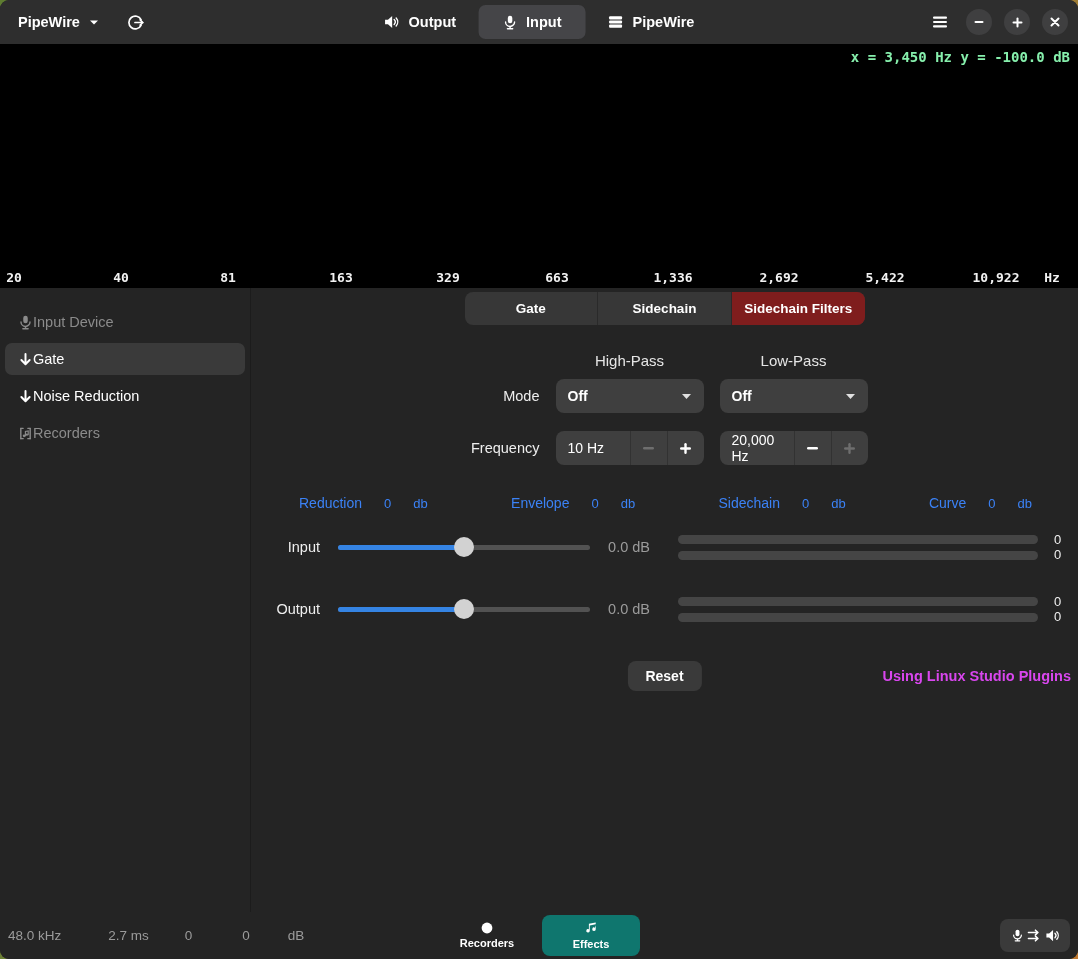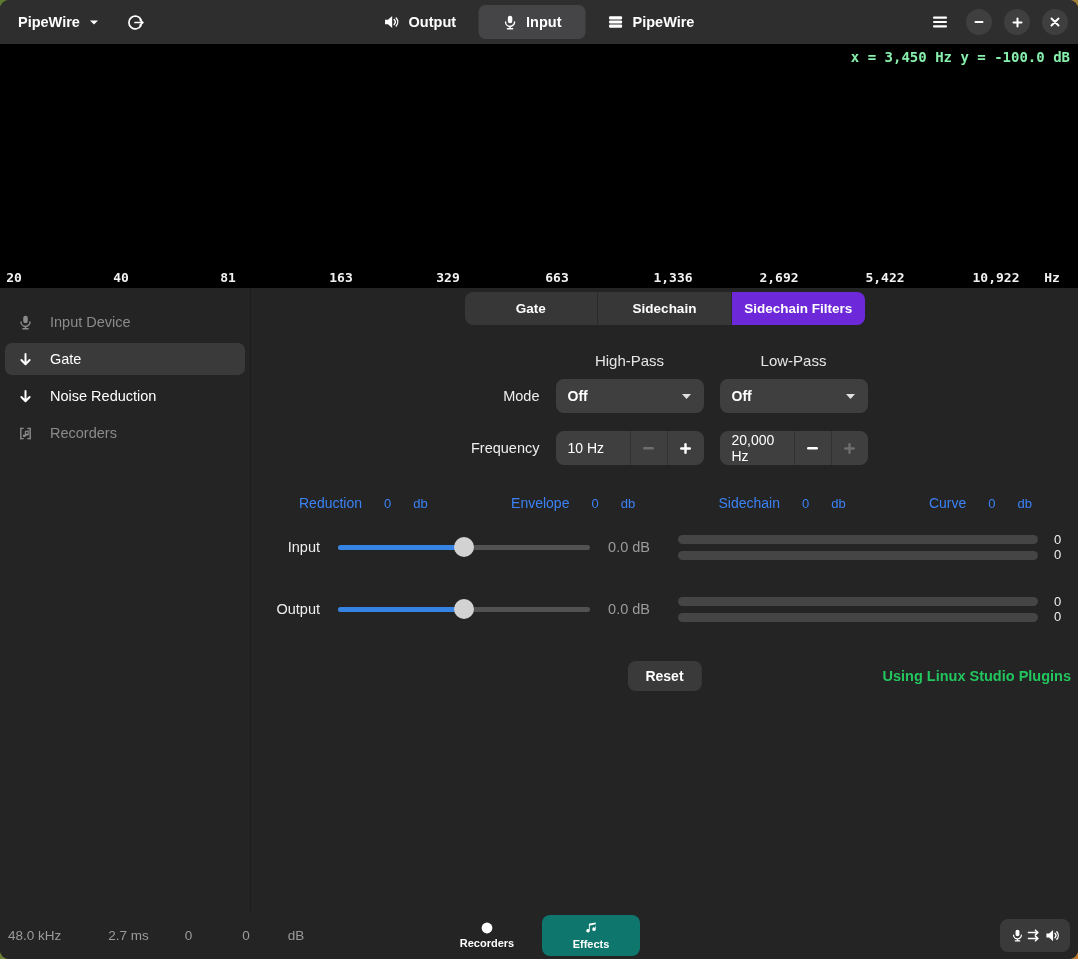--- a/index.html
+++ b/index.html
@@ -31,29 +31,29 @@
   .readout { position:absolute; top:5px; right:8px; font-weight:bold; font-size:14px; color:#86efac; }
   .axis span { position:absolute; bottom:3px; transform:translateX(-50%); font-weight:bold; font-size:13px; color:#f2f2f2; }
 
   
   .content { display:flex; height:624px; }
   .sidebar { width:251px; border-right:1px solid #1c1c1c; padding-top:5px; flex-shrink:0; }
   .sb-top { display:flex; justify-content:center; gap:6px; }
   .sb-toggle { width:32px; height:32px; background:#393939; border-radius:7px; display:flex; align-items:center; justify-content:center; cursor:pointer; }
   .add-effect { height:32px; padding:0 14px; background:#393939; border-radius:7px; font-weight:bold; font-size:14px; display:flex; align-items:center; gap:10px; cursor:pointer; }
   .sb-list { margin:13px 5px 0; }
-  .sb-item { height:32px; margin-bottom:5px; border-radius:7px; display:flex; align-items:center; padding:0 13px; gap:17px; font-size:14.5px; cursor:pointer; }
+  .sb-item { height:32px; margin-bottom:5px; border-radius:7px; display:flex; align-items:center; padding:0 13px; gap:0; font-size:14.5px; cursor:pointer; }
   .sb-item.selected { background:#3a3a3a; }
   .dimmed { color:#8b8b8b; }
 
   .main { flex:1; padding-top:4px; position:relative; }
   .tabs { width:400px; margin:0 auto; height:33px; display:flex; border-radius:8px; overflow:hidden; background:#373737; }
   .tab { flex:1; display:flex; align-items:center; justify-content:center; font-weight:bold; font-size:13.5px; border-right:1px solid #2a2a2a; cursor:pointer; color:#fff; }
   .tab:last-child { border-right:none; }
-  .tab.selected { background:#6d28d9; }
+  .tab.selected { background:#7f1d1d; }
 
   .filters { display:grid; grid-template-columns:90px 148px 148px; column-gap:16px; width:430px; margin:27px auto 0; align-items:center; }
   .col-title { text-align:center; font-size:15px; color:#e6e6e6; padding-bottom:10px; }
   .row-label { text-align:right; font-size:14.5px; color:#eeeeee; }
   .fr { margin-top:18px; }
   .dropdown { height:34px; background:#3f3f3f; border-radius:8px; display:flex; align-items:center; padding:14px 12px; font-weight:bold; font-size:14px; cursor:pointer; }
   .dropdown .chev { margin-left:auto; color:#e0e0e0; }
   .spin { height:34px; background:#3f3f3f; border-radius:8px; display:flex; align-items:stretch; overflow:hidden; }
   .spin-val { flex:1; display:flex; align-items:center; padding-left:12px; font-size:14px; }
   .spin-btn { width:37px; display:flex; align-items:center; justify-content:center; border-left:1px solid #323232; cursor:pointer; color:#fff; }
@@ -70,21 +70,21 @@
   .fill  { position:absolute; top:7.5px; left:0; height:5px; background:#3584e4; border-radius:3px 0 0 3px; }
   .thumb { position:absolute; top:0; transform:translateX(-50%); width:20px; height:20px; border-radius:50%; background:#d2d2d2; }
   .io-value { width:46px; margin-left:14px; text-align:right; color:#9b9b9b; font-size:14.5px; flex-shrink:0; }
   .meters-wrap { display:flex; align-items:center; margin-left:28px; gap:16px; }
   .bars { display:flex; flex-direction:column; gap:7px; width:360px; }
   .meter { height:9px; border-radius:5px; background:#454545; }
   .mlabels { display:flex; flex-direction:column; gap:0px; font-size:13px; color:#efefef; text-align:right; }
 
   .reset-row { margin-top:26px; position:relative; height:34px; }
   .reset-btn { position:absolute; left:50%; transform:translateX(-50%); background:#3a3a3a; border-radius:8px; padding:7px 18px; font-weight:bold; font-size:14px; cursor:pointer; }
-  .credit { position:absolute; right:7px; top:7px; font-weight:bold; font-size:14.5px; color:#22c55e; }
+  .credit { position:absolute; right:7px; top:7px; font-weight:bold; font-size:14.5px; color:#d946ef; }
 
   
   .statusbar { height:47px; display:flex; align-items:center; position:relative; background:#242424; }
   .stats { color:#9b9b9b; font-size:13.5px; margin-left:8px; display:flex; align-items:baseline;gap:24px; }
   .stats .s1 { margin-left:23px; } .stats .s2 { margin-left:12px; } .stats .s3 { margin-left:26px; } .stats .s4 { margin-left:14px; }
   .switcher { position:absolute; left:50%; transform:translateX(-50%); display:flex; gap:6px; }
   .view { width:98px; height:41px; border-radius:8px; display:flex; flex-direction:column; align-items:center; justify-content:center; gap:3px; font-size:11px; font-weight:bold; cursor:pointer; }
   .view.selected { background:#0f766e; }
   .route-widget { position:absolute; right:8px; height:33px; width:70px; background:#3a3a3a; border-radius:8px; display:flex; align-items:center; justify-content:center; gap:3px; cursor:pointer; }
 </style>

